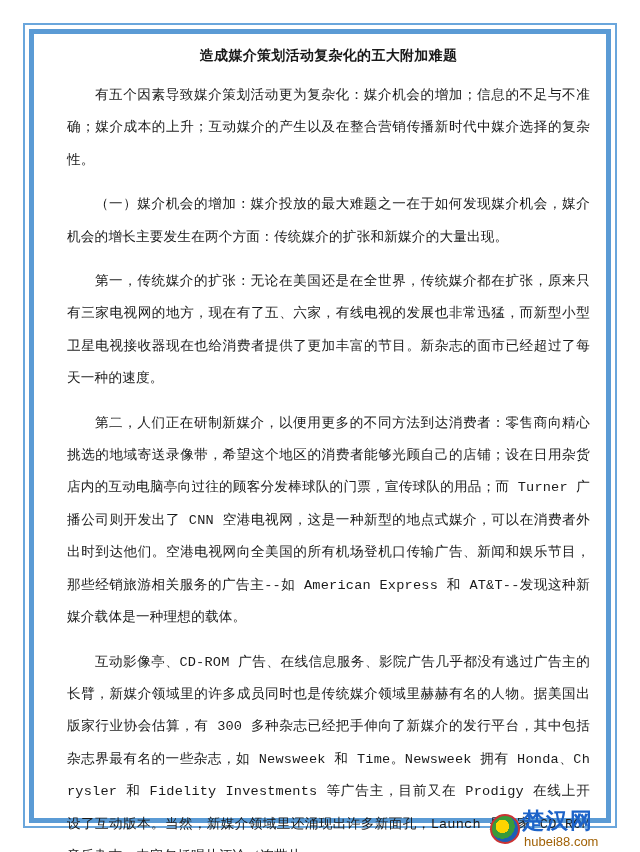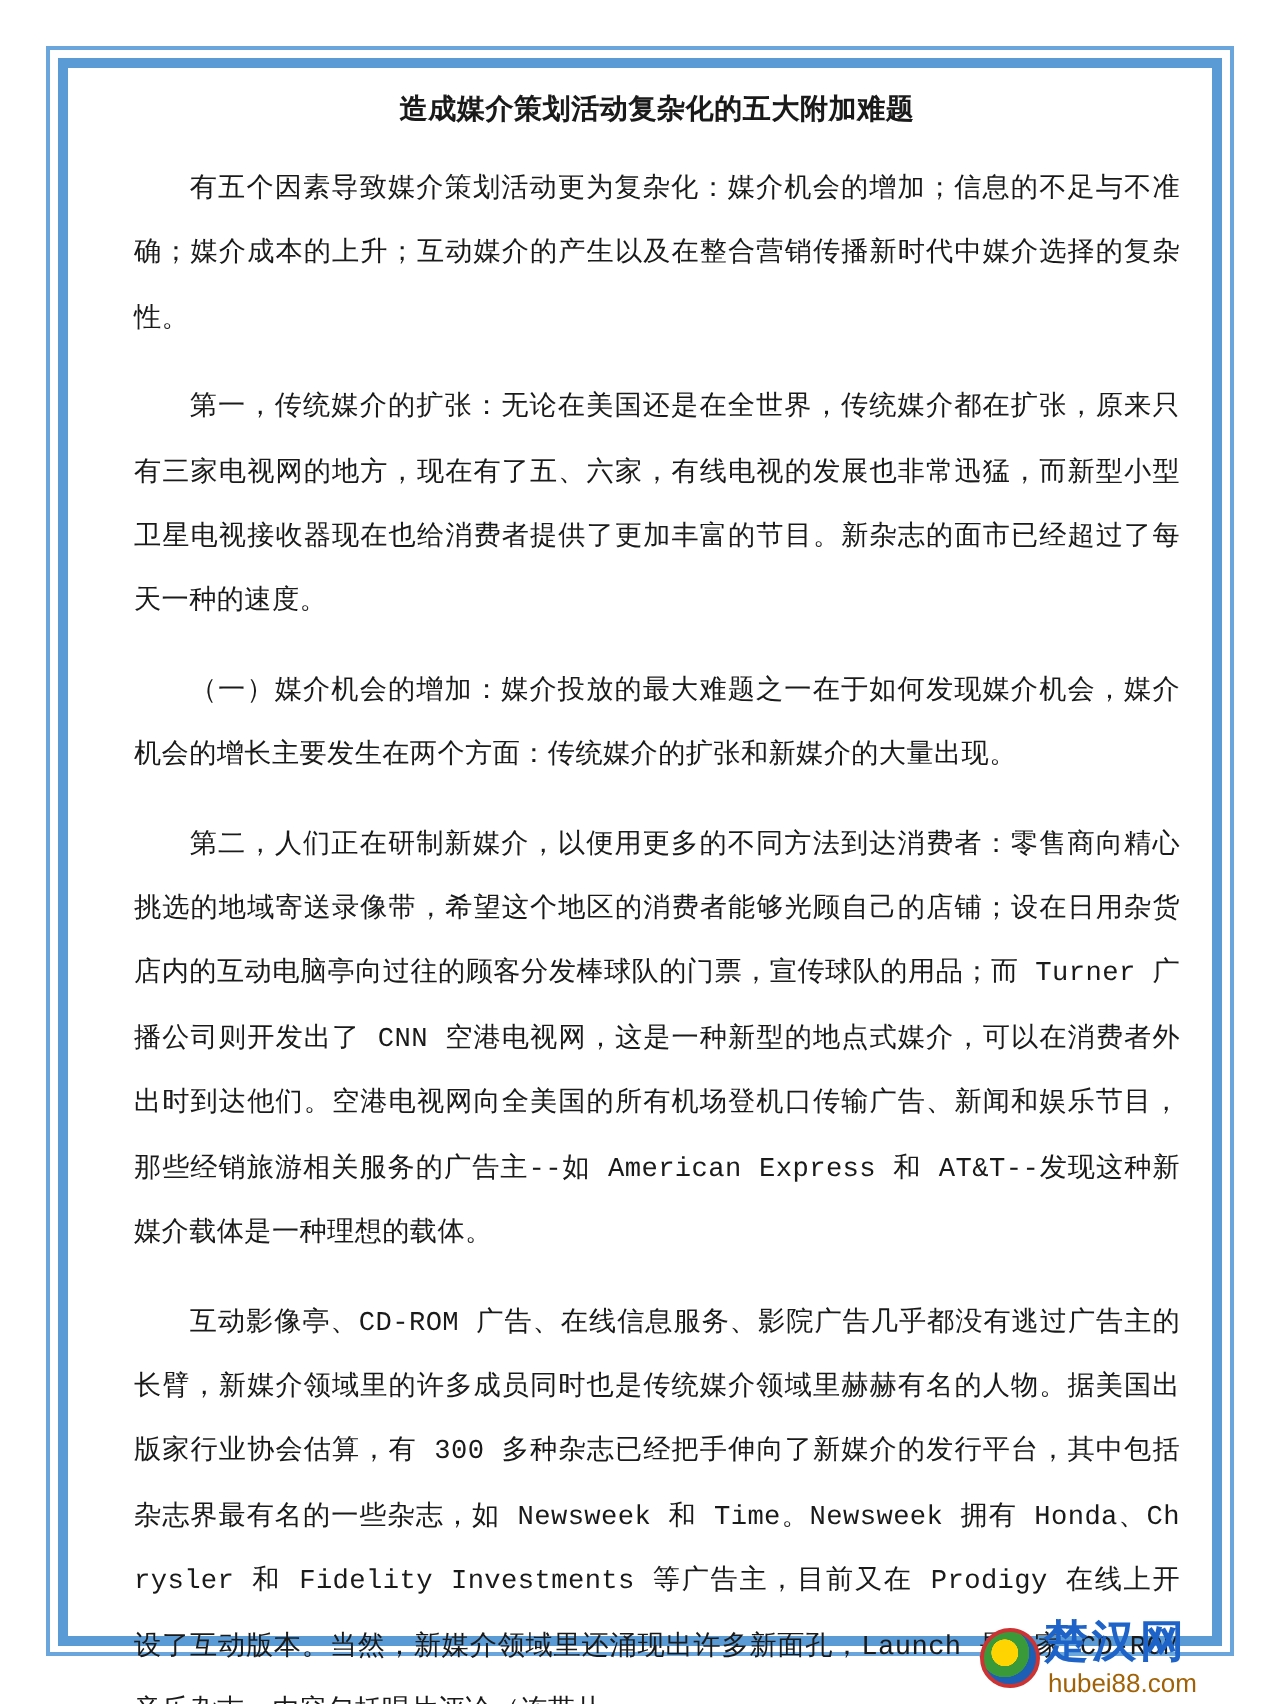--- a/index.html
+++ b/index.html
@@ -22,22 +22,22 @@
 </style>
 </head>
 <body>
 
 <div class="frame-outer"></div>
 <div class="frame-inner"></div>
 
 <div class="content">
   <h1 class="title">造成媒介策划活动复杂化的五大附加难题</h1>
   <p class="para">有五个因素导致媒介策划活动更为复杂化：媒介机会的增加；信息的不足与不准确；媒介成本的上升；互动媒介的产生以及在整合营销传播新时代中媒介选择的复杂性。</p>
+  <p class="para">（一）媒介机会的增加：媒介投放的最大难题之一在于如何发现媒介机会，媒介机会的增长主要发生在两个方面：传统媒介的扩张和新媒介的大量出现。</p>
   <p class="para">第一，传统媒介的扩张：无论在美国还是在全世界，传统媒介都在扩张，原来只有三家电视网的地方，现在有了五、六家，有线电视的发展也非常迅猛，而新型小型卫星电视接收器现在也给消费者提供了更加丰富的节目。新杂志的面市已经超过了每天一种的速度。</p>
-  <p class="para">（一）媒介机会的增加：媒介投放的最大难题之一在于如何发现媒介机会，媒介机会的增长主要发生在两个方面：传统媒介的扩张和新媒介的大量出现。</p>
   <p class="para">第二，人们正在研制新媒介，以便用更多的不同方法到达消费者：零售商向精心挑选的地域寄送录像带，希望这个地区的消费者能够光顾自己的店铺；设在日用杂货店内的互动电脑亭向过往的顾客分发棒球队的门票，宣传球队的用品；而 Turner 广播公司则开发出了 CNN 空港电视网，这是一种新型的地点式媒介，可以在消费者外出时到达他们。空港电视网向全美国的所有机场登机口传输广告、新闻和娱乐节目，那些经销旅游相关服务的广告主--如 American Express 和 AT&amp;T--发现这种新媒介载体是一种理想的载体。</p>
   <p class="para">互动影像亭、CD-ROM 广告、在线信息服务、影院广告几乎都没有逃过广告主的长臂，新媒介领域里的许多成员同时也是传统媒介领域里赫赫有名的人物。据美国出版家行业协会估算，有 300 多种杂志已经把手伸向了新媒介的发行平台，其中包括杂志界最有名的一些杂志，如 Newsweek 和 Time。Newsweek 拥有 Honda、Chrysler 和 Fidelity Investments 等广告主，目前又在 Prodigy 在线上开设了互动版本。当然，新媒介领域里还涌现出许多新面孔，Launch 是一家 CD-ROM 音乐杂志，内容包括唱片评论（连带从</p>
 </div>
 
 <div class="watermark">
   <div class="wm-logo"></div>
   <div class="wm-cn">楚汉网</div>
   <div class="wm-en">hubei88.com</div>
 </div>
 

